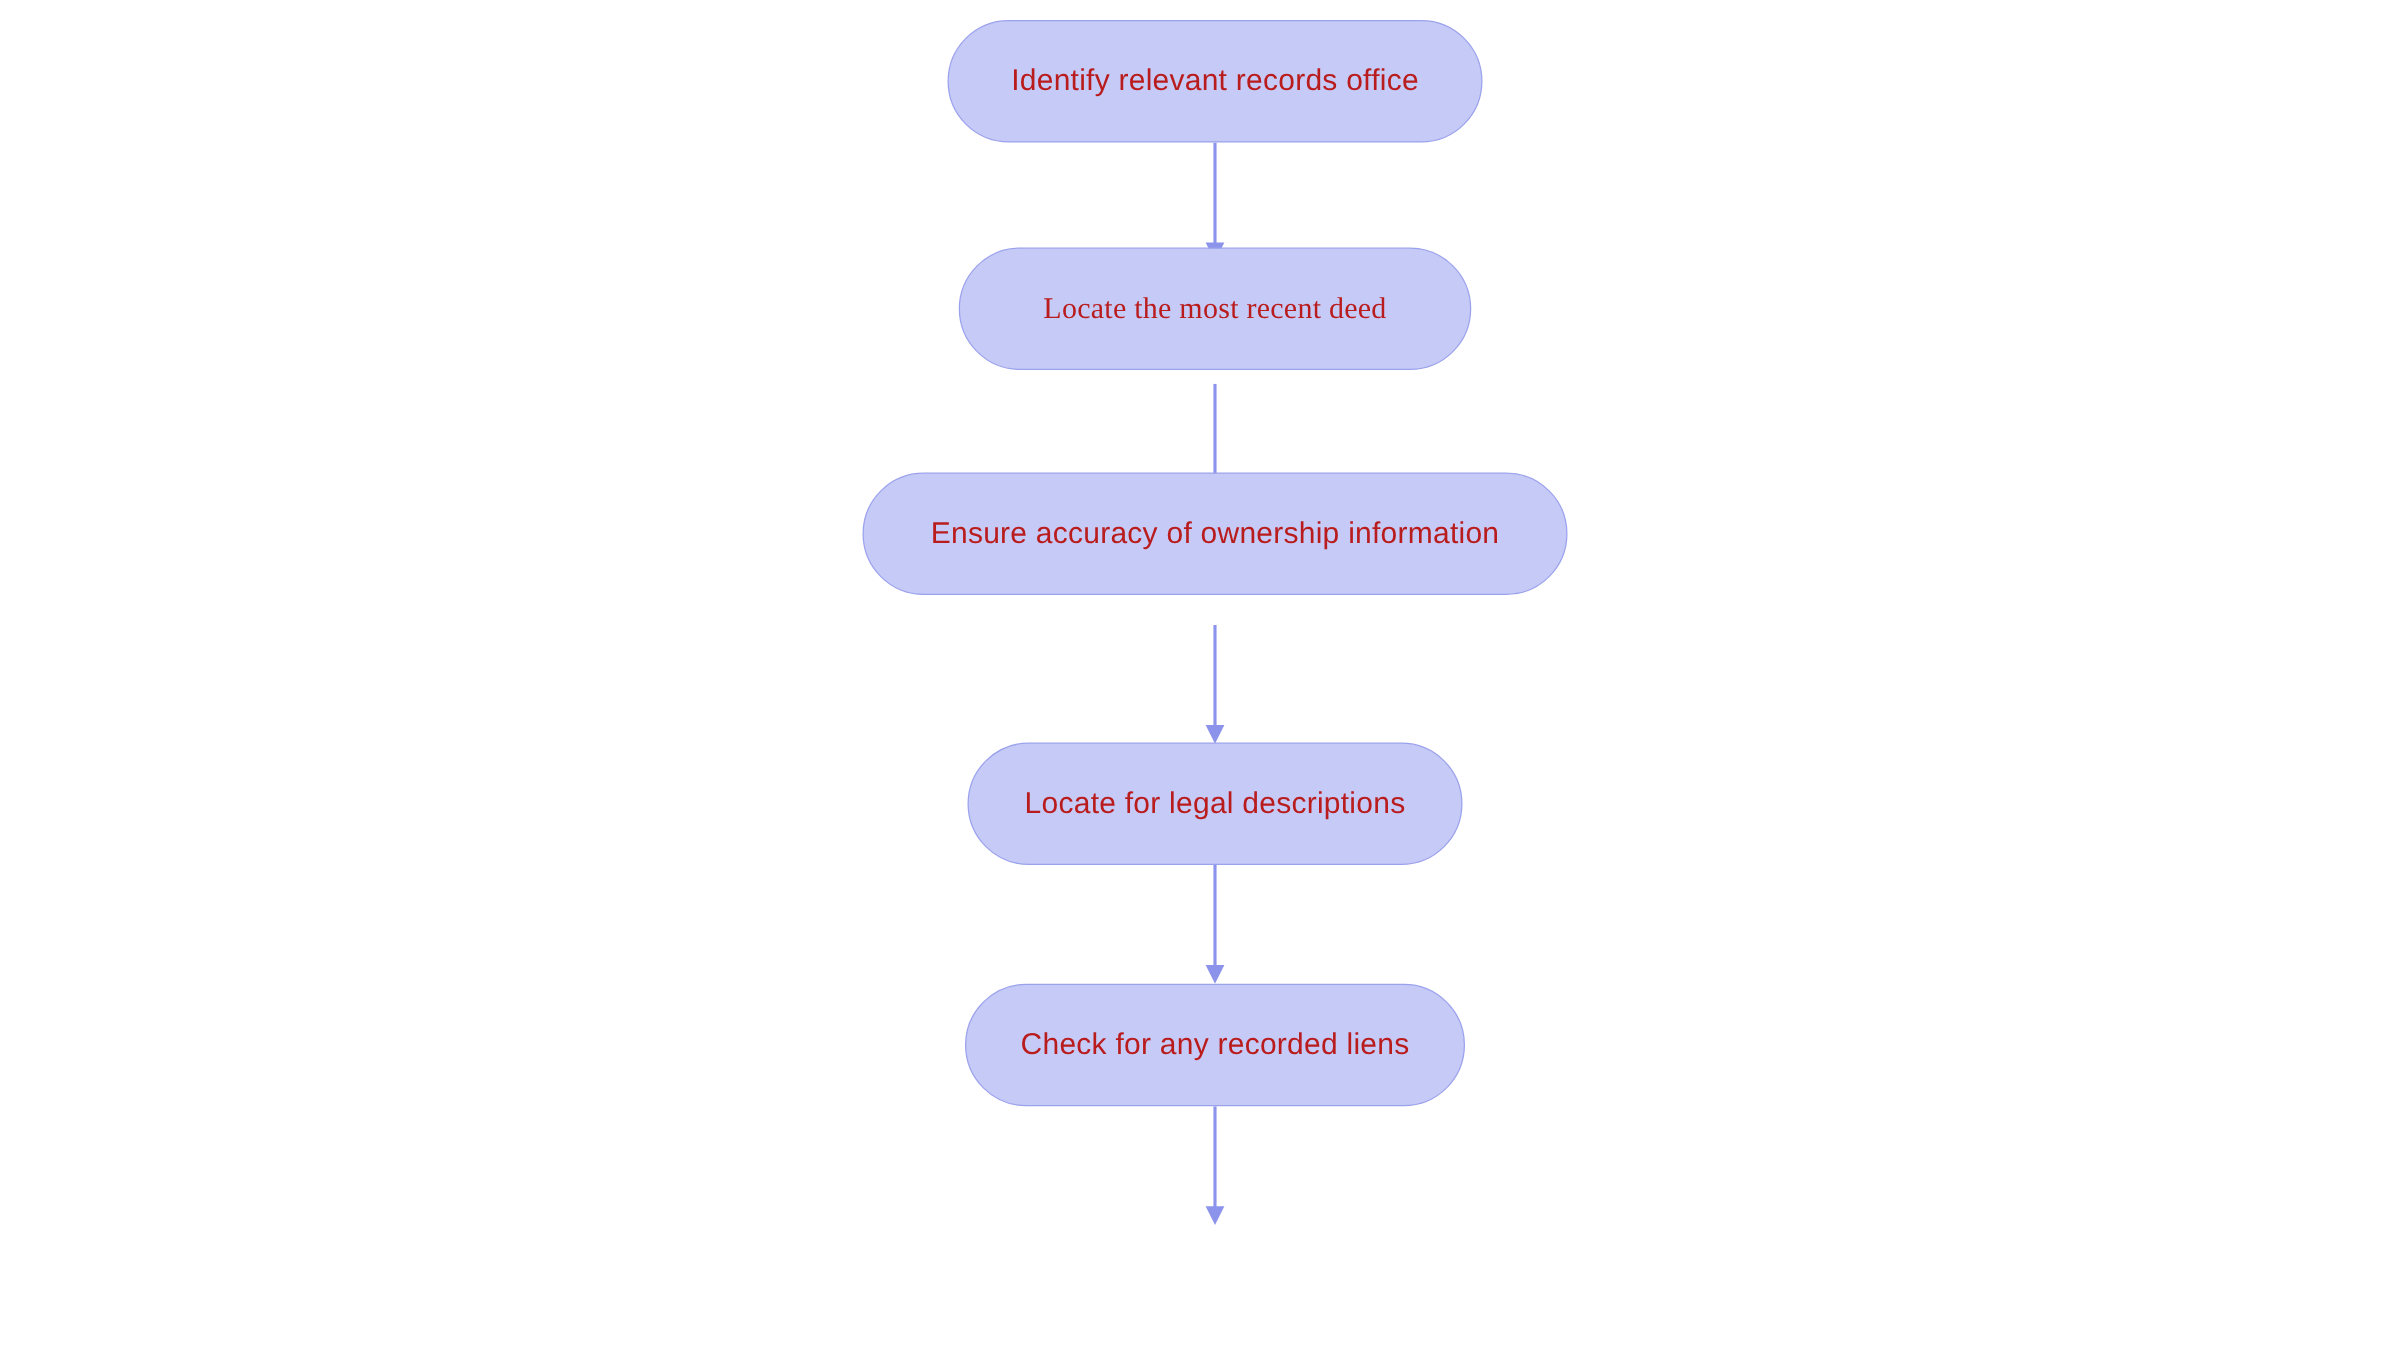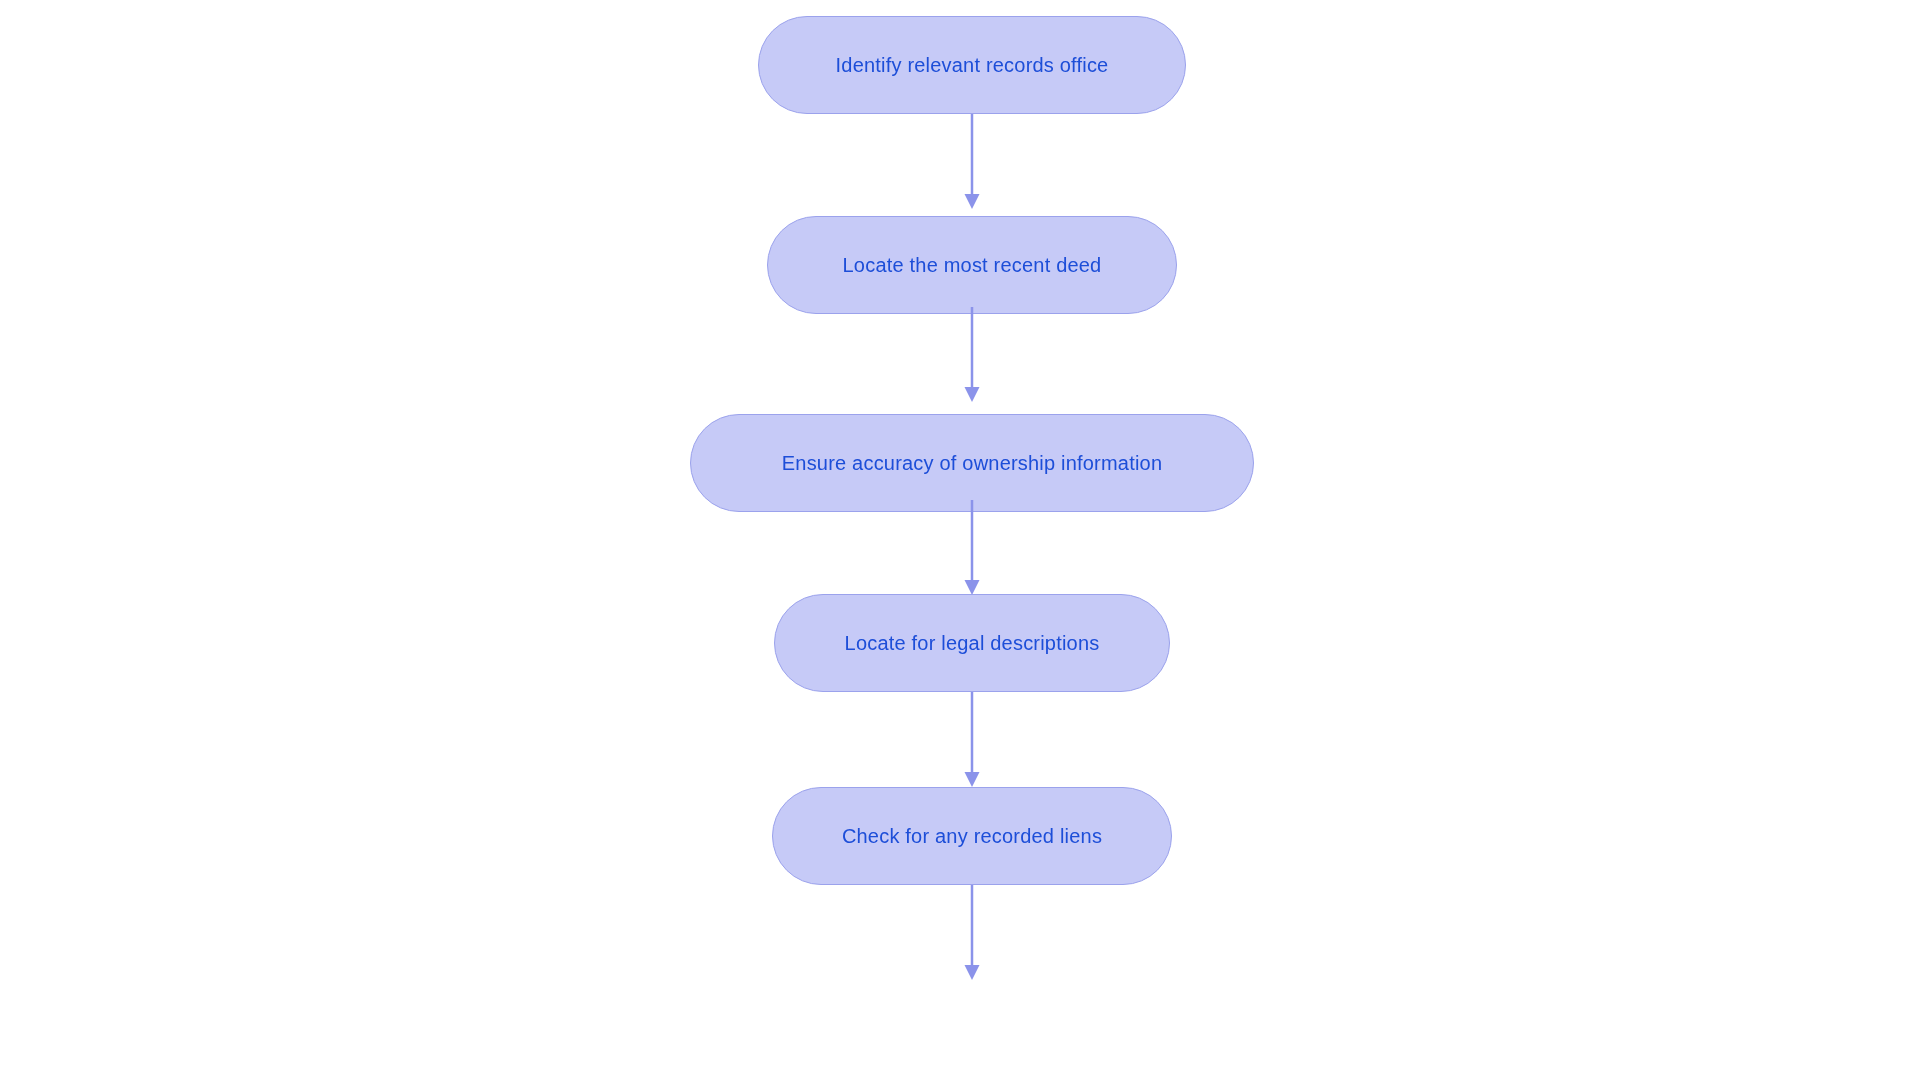--- a/index.html
+++ b/index.html
@@ -25,29 +25,29 @@
     box-sizing: border-box;
     display: flex;
     align-items: center;
     justify-content: center;
     background: #c6caf7;
     border: 1.5px solid #9ba2ec;
     border-radius: 50px;
     height: 98px;
   }
   .node .node-label {
-    color: #1d4ed8;
-    font-size: 20px;
+    color: #b91c1c;
+    font-size: 24px;
     letter-spacing: 0.2px;
     white-space: nowrap;
   }
 
   .n0 { left: 758px; top: 16px;  width: 428px; }
-  .n1 { left: 767px; top: 216px; width: 410px; }
-  .n2 { left: 690px; top: 414px; width: 564px; }
+  .n1 { left: 767px; top: 198px; width: 410px; font-family: Liberation Serif, serif; }
+  .n2 { left: 690px; top: 378px; width: 564px; }
   .n3 { left: 774px; top: 594px; width: 396px; }
   .n4 { left: 772px; top: 787px; width: 400px; }
   .n5 { left: 724px; top: 979px; width: 496px; }
 
   
   .arrow {
     position: absolute;
     width: 22px;
     height: 95px;
     left: 961px;

